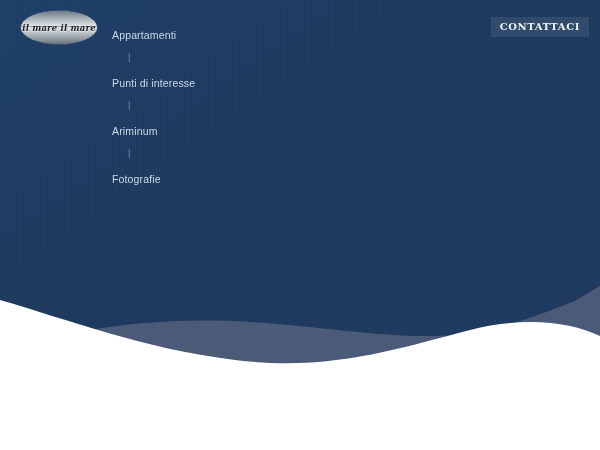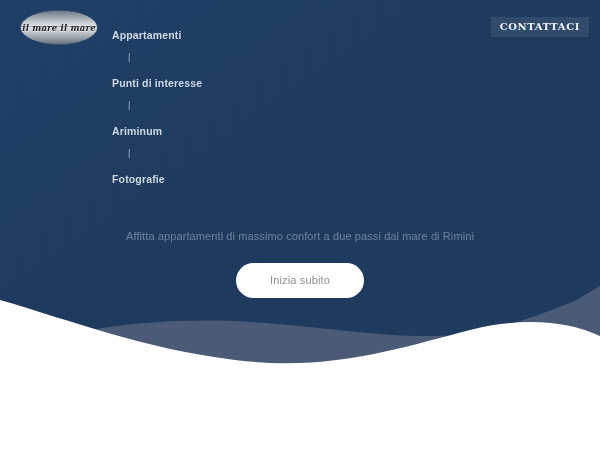--- a/index.html
+++ b/index.html
@@ -88,21 +88,20 @@
     text-shadow: 0 1px 0 rgba(255,255,255,0.55);
     white-space: nowrap;
   }
 
   
   #nav {
     position: absolute;
     left: 112px;
     top: 29px;
     width: 260px;
-    font-weight: bold;
   }
   .nav-group { }
   .nav-item {
     display: block;
     color: #cfd8e2;
     font-size: 10.5px;
     line-height: 13px;
     letter-spacing: 0.15px;
     white-space: nowrap;
     cursor: pointer;
@@ -215,24 +214,20 @@
         <span class="nav-sep">|</span>
       </div>
 
 
     </nav>
 
     <button id="contact-btn">CONTATTACI</button>
 
   </div>
 
-  <div id="hero">
-    <p id="hero-tagline">Affitta appartamenti di massimo confort a due passi dal mare di Rimini</p>
-    <button id="cta-btn">Inizia subito</button>
-  </div>
 
   <svg id="waves" viewBox="0 0 600 110" preserveAspectRatio="none">
 
     <path fill="#4b5b77" d="M0,78 C60,52 150,38 250,44 C350,50 430,70 505,48 C545,36 575,22 600,14 L600,110 L0,110 Z"></path>
 
     <path fill="#4b5b77" d="M600,8 C575,22 548,40 524,60 C556,74 580,88 600,102 Z"></path>
 
     <path fill="#ffffff" d="M0,22 C70,42 140,70 235,82 C330,94 400,70 470,52 C525,38 570,44 600,58 L600,110 L0,110 Z"></path>
   </svg>
 

